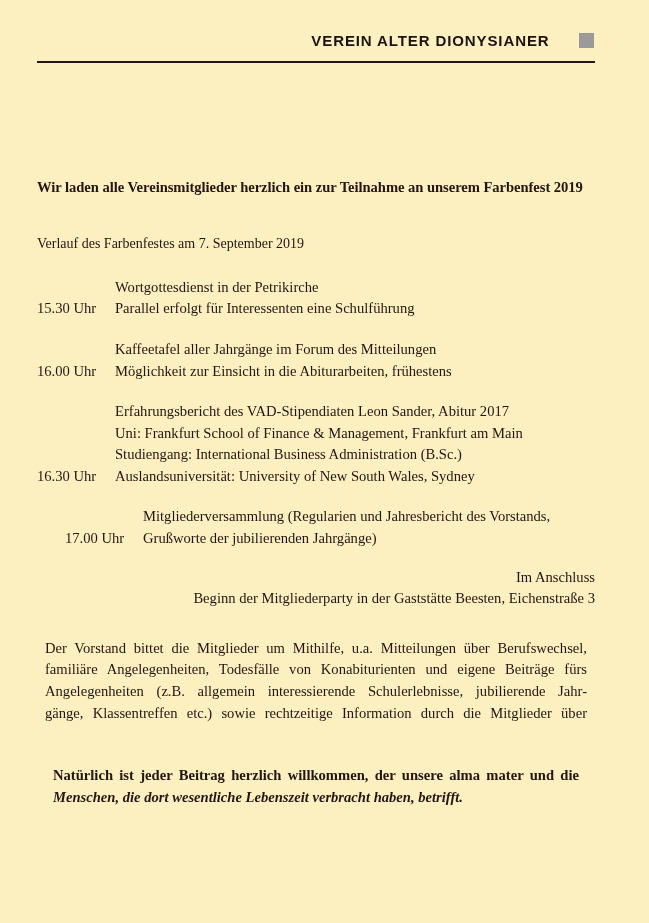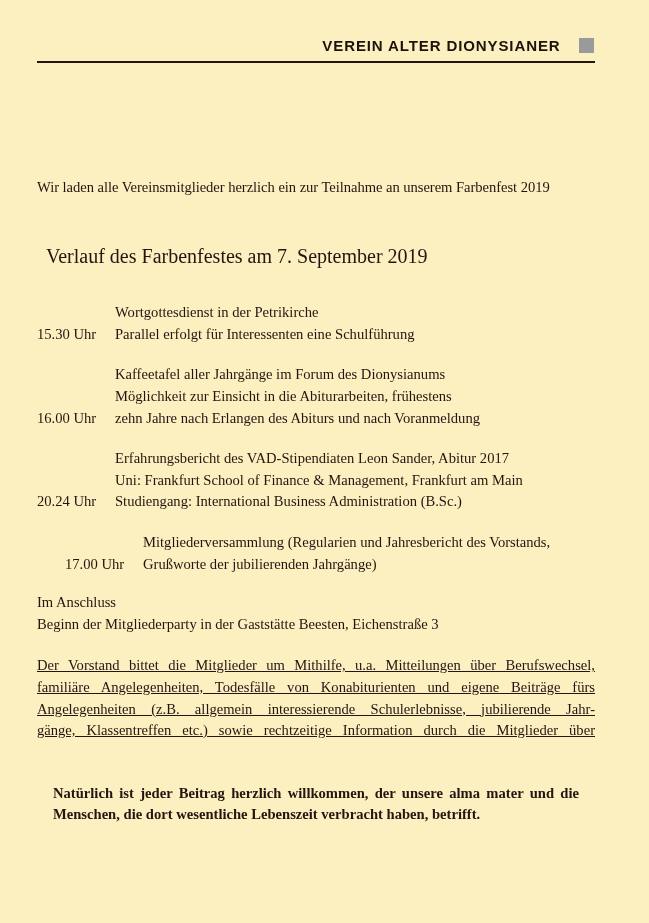--- a/index.html
+++ b/index.html
@@ -27,24 +27,24 @@
   
   .masthead {
     position: absolute;
     left: 37px;
     top: 33px;
     width: 558px;
     height: 32px;
   }
   .masthead-row {
     display: flex;
-    align-items: center;
+    align-items: flex-start;
     justify-content: flex-end;
     height: 25px;
-    gap: 18px;
+    gap: 29px;
   }
   .masthead-title {
     font-family: "Liberation Sans", "DejaVu Sans", sans-serif;
     font-weight: bold;
     font-size: 15.5px;
     letter-spacing: 0.9px;
     color: #1d120c;
     white-space: nowrap;
     line-height: 1;
     transform: scaleX(0.97);
@@ -68,31 +68,31 @@
 
   
   .content {
     position: absolute;
     left: 37px;
     top: 178px;
     width: 558px;
   }
 
   .lead-heading {
-    font-weight: normal;
+    font-weight: bold;
     font-size: 14.6px;
     line-height: 1.25;
     margin: 0;
     letter-spacing: -0.05px;
   }
 
   .subhead {
-    font-size: 20px;
+    font-size: 14px;
     line-height: 1.25;
-    margin: 9px;
+    margin: 0;
     padding-top: 39px;
   }
 
   
   .schedule {
     padding-top: 24px;
   }
   .schedule-entry {
     display: flex;
     align-items: flex-end;
@@ -115,36 +115,36 @@
   }
   .entry-line {
     font-size: 14.6px;
     line-height: 21.6px;
     white-space: nowrap;
   }
 
   
   .block {
     padding-top: 17px;
+    text-align: right;
   }
   .block-line {
     font-size: 14.6px;
     line-height: 21.6px;
     white-space: nowrap;
   }
 
   
   .para-justified {
     padding-top: 20px;
     font-size: 14.6px;
     line-height: 21.6px;
     text-align: justify;
     text-justify: inter-word;
-    margin: 0;
-    text-decoration: underline;
+    margin: 8px;
   }
   .para-justified .j-line {
     display: block;
     text-align: justify;
     text-align-last: justify;
     white-space: nowrap;
   }
   .para-justified .j-line.j-last {
     text-align-last: left;
   }
@@ -157,20 +157,21 @@
     margin: 16px;
   }
   .para-bold .j-line {
     display: block;
     text-align: justify;
     text-align-last: justify;
     white-space: nowrap;
   }
   .para-bold .j-line.j-last {
     text-align-last: left;
+    font-style: italic;
   }
 </style>
 </head>
 <body>
 
 <div class="page">
 
   <header class="masthead">
     <div class="masthead-row">
       <span class="masthead-title">VEREIN ALTER DIONYSIANER</span>
@@ -191,32 +192,32 @@
         <div class="entry-time">15.30 Uhr</div>
         <div class="entry-lines">
           <div class="entry-line">Wortgottesdienst in der Petrikirche</div>
           <div class="entry-line">Parallel erfolgt für Interessenten eine Schulführung</div>
         </div>
       </div>
 
       <div class="schedule-entry">
         <div class="entry-time">16.00 Uhr</div>
         <div class="entry-lines">
-          <div class="entry-line">Kaffeetafel aller Jahrgänge im Forum des Dionysianums</div>
+          <div class="entry-line">Kaffeetafel aller Jahrgänge im Forum des Mitteilungen</div>
           <div class="entry-line">Möglichkeit zur Einsicht in die Abiturarbeiten, frühestens</div>
-          <div class="entry-line">zehn Jahre nach Erlangen des Abiturs und nach Voranmeldung</div>
-        </div>
-      </div>
-
-      <div class="schedule-entry">
-        <div class="entry-time">20.24 Uhr</div>
+        </div>
+      </div>
+
+      <div class="schedule-entry">
+        <div class="entry-time">16.30 Uhr</div>
         <div class="entry-lines">
           <div class="entry-line">Erfahrungsbericht des VAD-Stipendiaten Leon Sander, Abitur 2017</div>
           <div class="entry-line">Uni: Frankfurt School of Finance &amp; Management, Frankfurt am Main</div>
           <div class="entry-line">Studiengang: International Business Administration (B.Sc.)</div>
+          <div class="entry-line">Auslandsuniversität: University of New South Wales, Sydney</div>
         </div>
       </div>
 
       <div class="schedule-entry">
         <div class="entry-time">17.00 Uhr</div>
         <div class="entry-lines">
           <div class="entry-line">Mitgliederversammlung (Regularien und Jahresbericht des Vorstands,</div>
           <div class="entry-line">Grußworte der jubilierenden Jahrgänge)</div>
         </div>
       </div>

